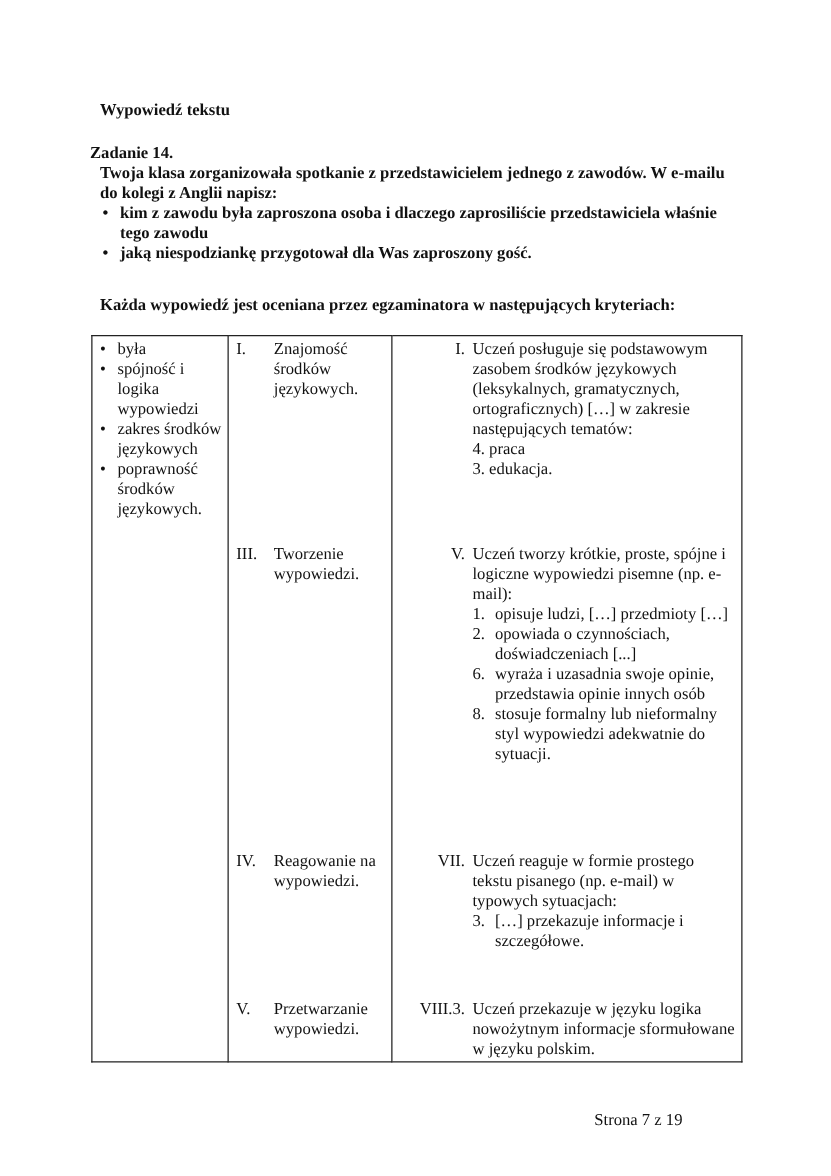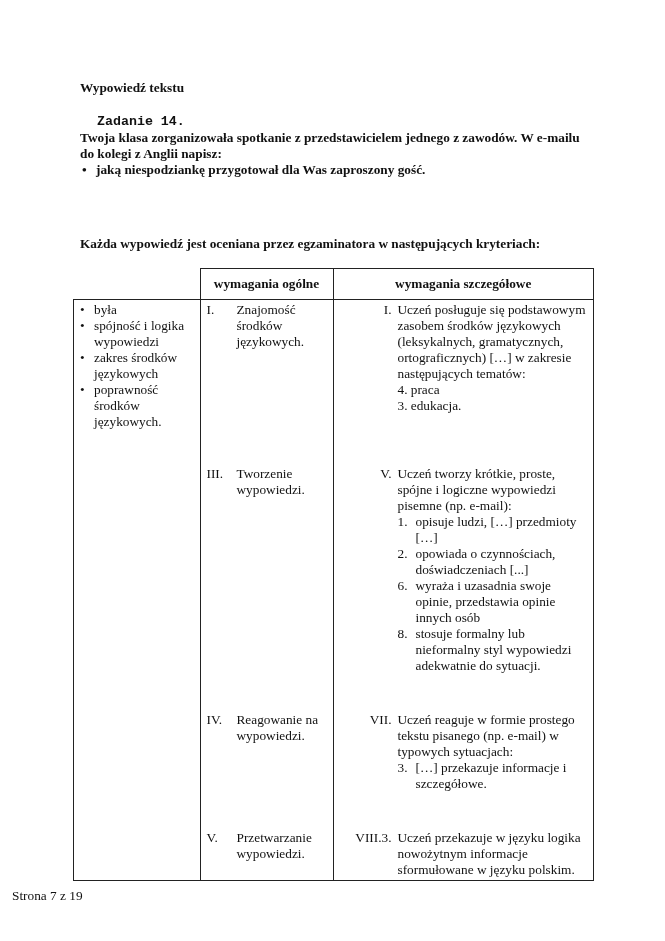--- a/index.html
+++ b/index.html
@@ -1,21 +1,21 @@
 <!DOCTYPE html>
 <html><head>
   <meta charset="utf-8">
   <style>
     html, body { margin:0; padding:0; background:#fff; }
     body { width:665px; height:941px; position:relative; overflow:hidden;
       font-family:"Liberation Serif", serif; color:#111; font-size:13.3px; line-height:16px; }
     .abs { position:absolute; }
     .b { font-weight:bold; }
     #heading { left:80px; top:80px; }
-    #task-title { left:97px; top:114px;font-family:Liberation Mono, monospace; }
+    #task-title { left:72px; top:114px; }
     #task-text { left:80px; top:130px; width:510px; }
     ul.bul { list-style:none; margin:0; padding:0; }
     ul.bul li { position:relative; padding-left:16px; }
     ul.bul li::before { content:"•"; position:absolute; left:2px; top:0; }
     #intro { left:80px; top:236px;font-weight:bold; }
     table { position:absolute; left:73px; top:268px; width:521px; border-collapse:collapse; }
     td, th { border:1.4px solid #222; vertical-align:top; padding:0; }
     th { font-weight:bold; height:30px; vertical-align:middle; text-align:center; }
     th.empty { border-top:none; border-left:none; }
     .c1 { width:126px; }
@@ -23,42 +23,38 @@
     .crit li { padding-left:14px; }
     .crit { padding:2px 4px 0 4px; }
     .row { display:flex;margin-top:24px; }
     .num { flex:none; }
     .c2cell { padding:0 4px 0 6px; }
     .c2cell .num { width:30px; }
     .c3cell { padding:0 4px 0 4px; }
     .c3cell .num { width:60px; text-align:right; padding-right:6px; box-sizing:border-box; }
     .sub { display:flex; }
     .sub .sn { width:18px; flex:none; }
-    #footer { left:12px; width:546px; text-align:left; top:888px; }
+    #footer { left:0; width:546px; text-align:right; top:888px; }
   </style>
 </head>
 <body>
 
 <div id="heading" class="abs b">Wypowiedź tekstu</div>
 <div id="task-title" class="abs b">Zadanie 14.</div>
 <div id="task-text" class="abs b">
   <div>Twoja klasa zorganizowała spotkanie z przedstawicielem jednego z zawodów. W e-mailu do kolegi z Anglii napisz:</div>
   <ul class="bul">
+    <li>kim z zawodu była zaproszona osoba i dlaczego zaprosiliście przedstawiciela właśnie tego zawodu</li>
     <li>jaką niespodziankę przygotował dla Was zaproszony gość.</li>
   </ul>
 </div>
 <div id="intro" class="abs">Każda wypowiedź jest oceniana przez egzaminatora w następujących kryteriach:</div>
 
 <table>
   <tbody>
-      <tr>
-    <th class="c1 empty"></th>
-    <th class="c2">wymagania ogólne</th>
-    <th>wymagania szczegółowe</th>
-  </tr>
   <tr>
     <td class="crit">
       <ul class="bul crit" style="padding:0">
         <li>była</li>
         <li>spójność i logika wypowiedzi</li>
         <li>zakres środków językowych</li>
         <li>poprawność środków językowych.</li>
       </ul>
     </td>
     <td class="c2cell">

